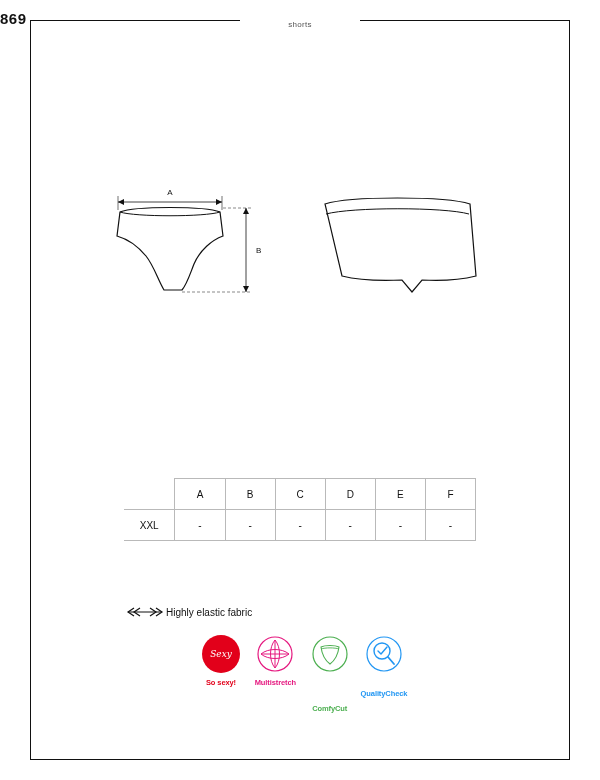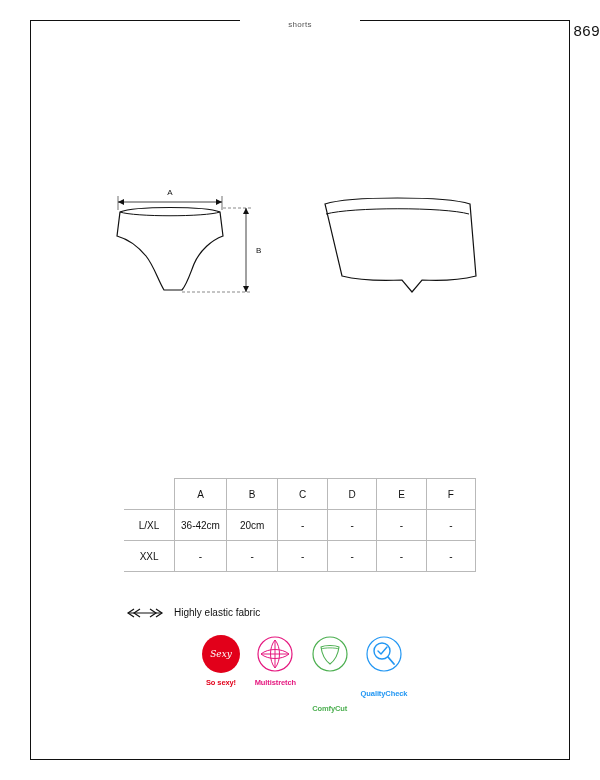--- a/index.html
+++ b/index.html
@@ -34,26 +34,25 @@
     width: 120px;
     height: 26px;
     background: #ffffff;
   }
 
   .header-title {
     position: absolute;
     left: 0;
     right: 0;
     top: 10px;
-    text-align: right;
+    text-align: left;
     font-size: 15px;
-    font-weight: normal;
+    font-weight: bold;
     letter-spacing: 0.5px;
     color: #111;
-    margin-top: 12px;
   }
   .header-sub {
     position: absolute;
     left: 0;
     right: 0;
     top: 20px;
     text-align: center;
     font-size: 8px;
     color: #555;
     letter-spacing: 0.3px;
@@ -102,22 +101,21 @@
   table.size-table td.col {
     width: 50px;
   }
 
   
   .elastic-note {
     position: absolute;
     left: 124px;
     top: 607px;
     display: flex;
-    align-items: flex-end;
-    gap: 8px;
+    align-items: flex-start;
     font-size: 10px;
     color: #111;
   }
   .elastic-arrow {
     line-height: 0;
   }
 
   
   .features {
     position: absolute;
@@ -208,29 +206,20 @@
       <tr class="head">
         <td class="corner"></td>
         <td class="col">A</td>
         <td class="col">B</td>
         <td class="col">C</td>
         <td class="col">D</td>
         <td class="col">E</td>
         <td class="col">F</td>
       </tr>
       <tr>
-        <td class="rowlabel">L/XL</td>
-        <td>36-42cm</td>
-        <td>20cm</td>
-        <td>-</td>
-        <td>-</td>
-        <td>-</td>
-        <td>-</td>
-      </tr>
-      <tr>
         <td class="rowlabel">XXL</td>
         <td>-</td>
         <td>-</td>
         <td>-</td>
         <td>-</td>
         <td>-</td>
         <td>-</td>
       </tr>
     </tbody>
   </table>

